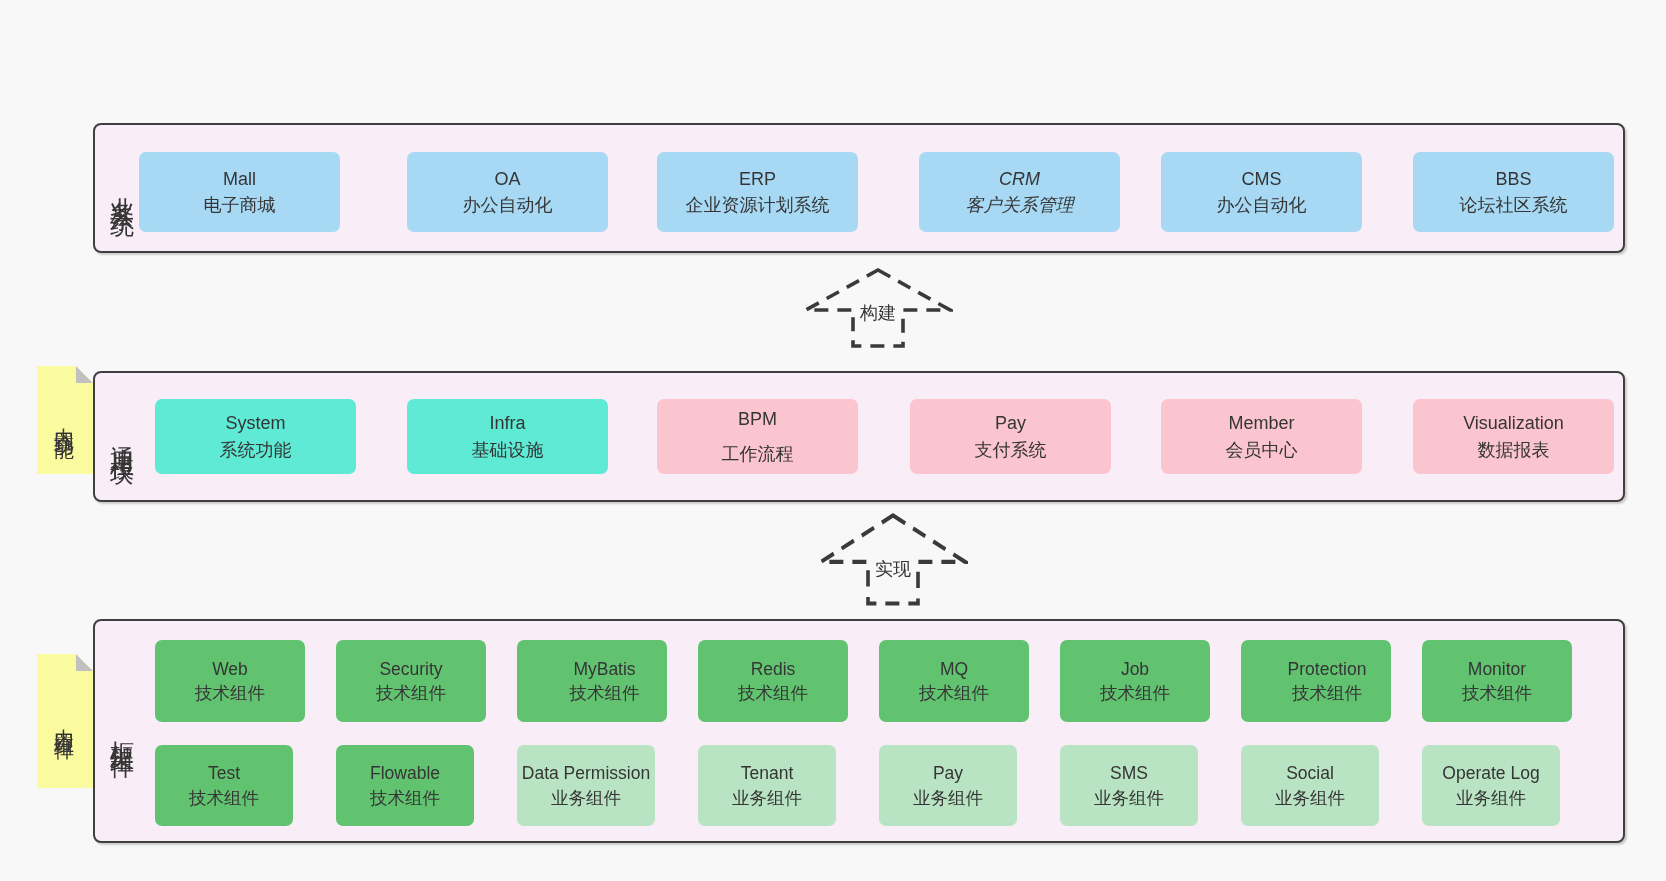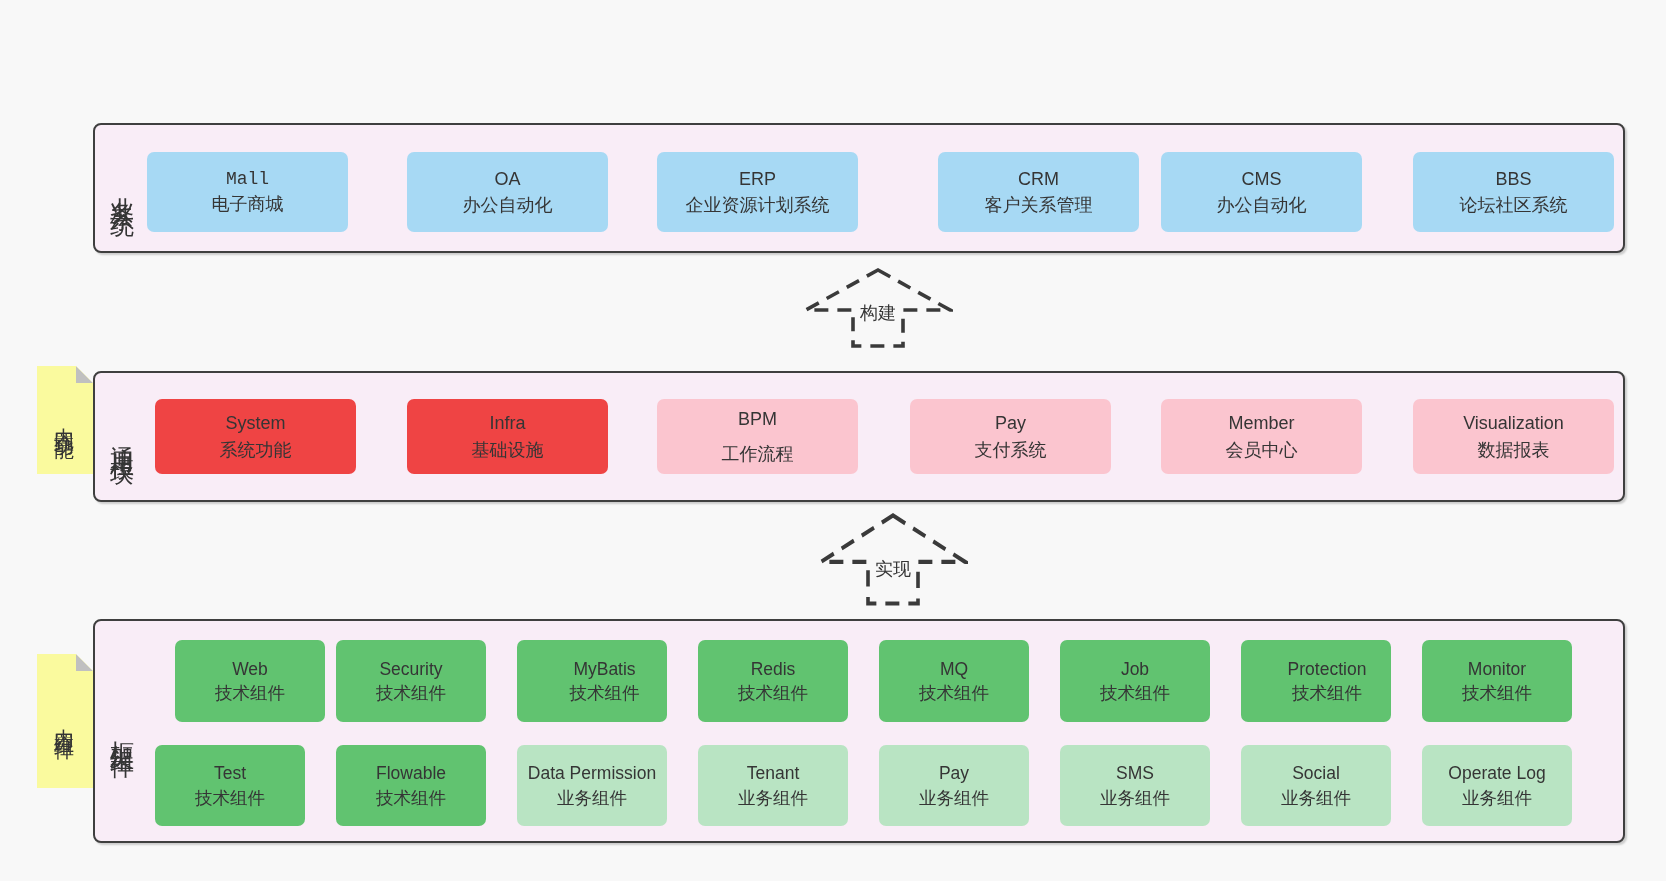--- a/index.html
+++ b/index.html
@@ -32,25 +32,25 @@
   .box-row{position:absolute;inset:0;}
   .box{
     position:absolute;border-radius:7px;
     display:flex;flex-direction:column;justify-content:center;align-items:center;
     text-align:center;font-size:18px;line-height:1.45;color:#353535;
     padding:2px 4px;box-sizing:border-box;
   }
   .row-business .box{top:27px;height:80px;width:201px;}
   .row-modules  .box{top:26px;height:75px;width:201px;}
   .row-comp1 .box{top:19px;height:82px;width:150px;}
-  .row-comp2 .box{top:124px;height:81px;width:150px;}
+  .row-comp2 .box{top:124px;height:81px;width:138px;}
   .row-comp1 .box,.row-comp2 .box{font-size:17.5px;line-height:1.4;}
 
   .v-blue{background:#a7d9f4;}
-  .v-red{background:#ef4444;}
+  .v-red{background:#5eead4;}
   .v-pink{background:#fbc5cf;}
   .v-green{background:#61c370;}
   .v-green-light{background:#b9e4c3;}
 
   
   .note{
     position:absolute;left:37px;width:56px;background:#fafa9e;
     clip-path:polygon(0 0,calc(100% - 17px) 0,100% 17px,100% 100%,0 100%);
     display:flex;justify-content:center;align-items:center;
     z-index:3;
@@ -78,33 +78,33 @@
   .arrow-impl .arrow-label{top:57px;}
 </style>
 </head>
 <body>
 
 <div class="page">
 
   <section class="band band-business">
     <div class="band-title vtext">业务系统</div>
     <div class="box-row row-business">
-        <div class="box v-blue" style="left: 52px; font-family: Liberation Mono, monospace;">
+        <div class="box v-blue" style="left: 44px;">
           <div>Mall</div>
           <div>电子商城</div>
         </div>
         <div class="box v-blue" style="left: 312px;">
           <div>OA</div>
           <div>办公自动化</div>
         </div>
         <div class="box v-blue" style="left: 562px;">
           <div>ERP</div>
           <div>企业资源计划系统</div>
         </div>
-        <div class="box v-blue" style="left: 843px;">
+        <div class="box v-blue" style="left: 824px; font-style: italic;">
           <div>CRM</div>
           <div>客户关系管理</div>
         </div>
         <div class="box v-blue" style="left: 1066px;">
           <div>CMS</div>
           <div>办公自动化</div>
         </div>
         <div class="box v-blue" style="left: 1318px;">
           <div>BBS</div>
           <div>论坛社区系统</div>
@@ -162,21 +162,21 @@
   </div>
 
   <div class="note note-bottom">
     <span class="note-fold"></span>
     <span class="note-text vtext">内置组件</span>
   </div>
 
   <section class="band band-components">
     <div class="band-title vtext">框架组件</div>
     <div class="box-row row-comp1">
-        <div class="box v-green" style="left: 60px; margin-left: 20px;">
+        <div class="box v-green" style="left: 60px;">
           <div>Web</div>
           <div>技术组件</div>
         </div>
         <div class="box v-green" style="left: 241px;">
           <div>Security</div>
           <div>技术组件</div>
         </div>
         <div class="box v-green" style="left: 422px; padding-left: 29px;">
           <div>MyBatis</div>
           <div>技术组件</div>

